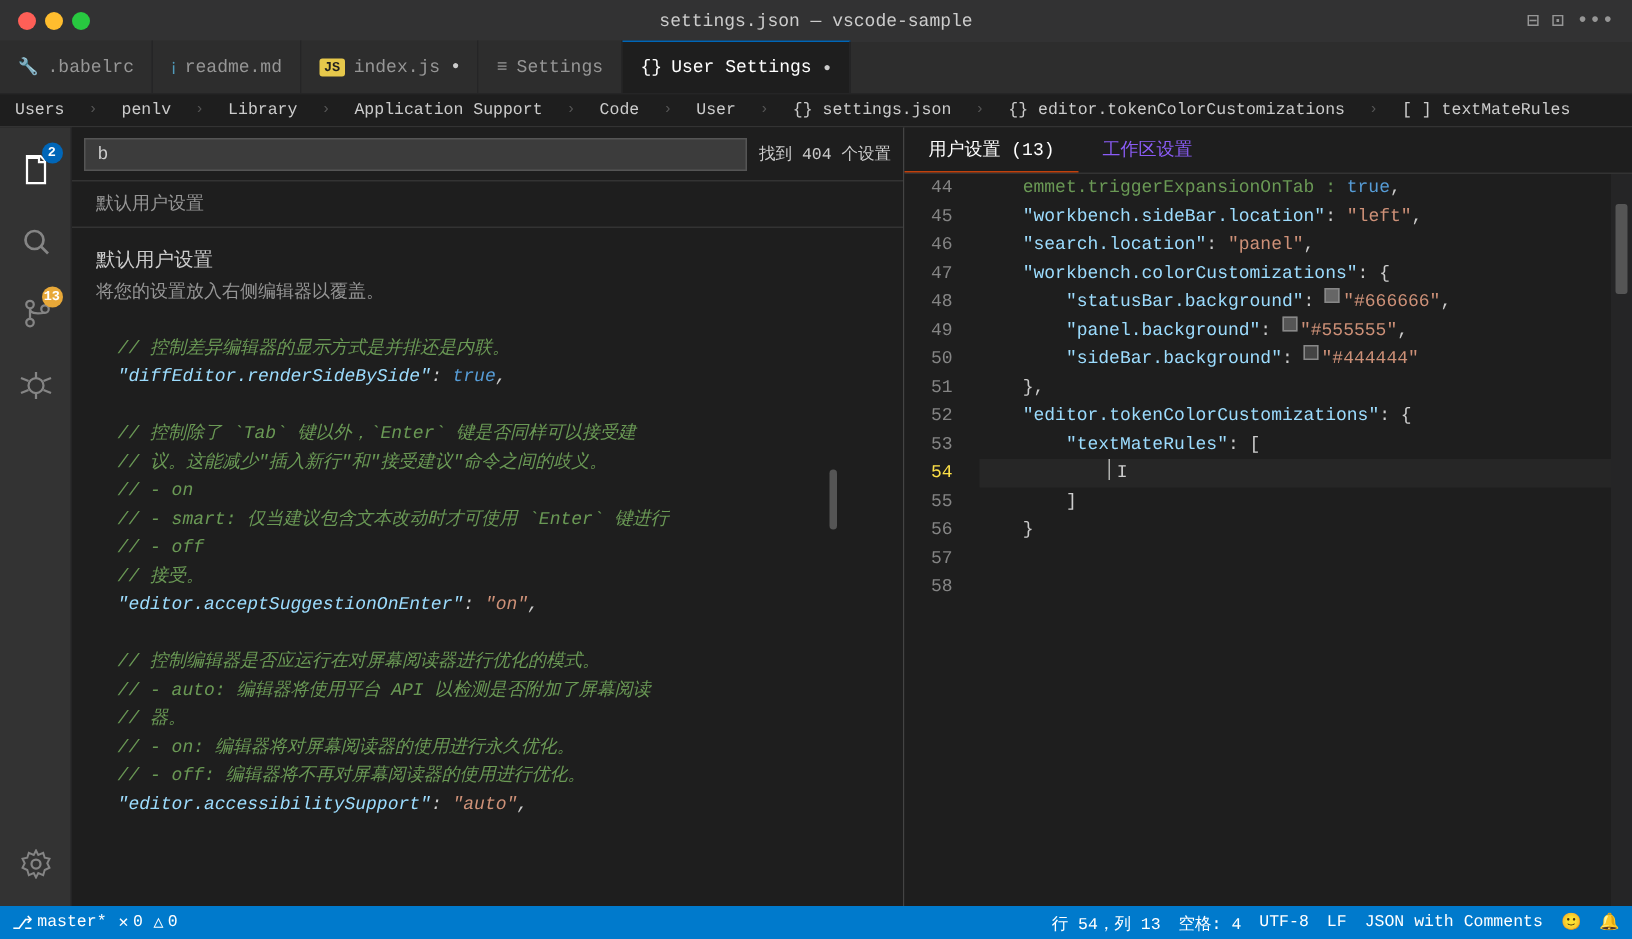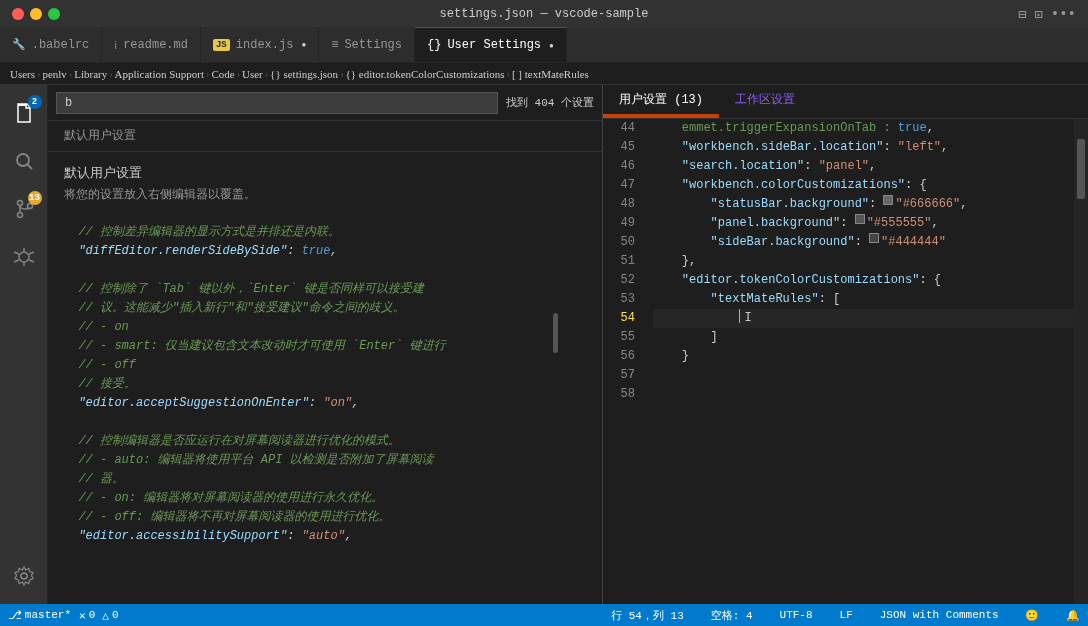--- a/index.html
+++ b/index.html
@@ -76,22 +76,21 @@
     
     .breadcrumb {
       height: 22px;
       background: #1e1e1e;
       display: flex;
       align-items: center;
       padding: 0 10px;
       font-size: 11px;
       color: #969696;
       border-bottom: 1px solid #333;
-      gap: 2px;
-      font-family: Liberation Serif, serif;
+      gap: 16px;
     }
     .breadcrumb-sep { color: #555; font-size: 10px; }
     .breadcrumb-item { color: #cccccc; cursor: pointer; }
 
     
     .main-layout {
       display: flex;
       height: calc(626px - 28px - 35px - 22px - 22px);
     }
 
@@ -248,21 +247,21 @@
       height: 22px;
       background: #007acc;
       display: flex;
       align-items: center;
       padding: 0 8px;
       font-size: 11px;
       color: white;
       gap: 12px;
     }
     .status-left { display: flex; align-items: center; gap: 8px; }
-    .status-right { display: flex; align-items: center; gap: 27px; margin-left: auto; }
+    .status-right { display: flex; align-items: center; gap: 12px; margin-left: auto; }
     .status-item { display: flex; align-items: center; gap: 3px; cursor: pointer; }
 
     
     .line-54 {
       background: rgba(255,255,255,0.05);
     }
 
     .panel-tabs-container {
       display: flex;
       border-bottom: 1px solid #333;
@@ -454,21 +453,21 @@
         </div>
       </div>
     </div>
 
     <div style="position:absolute;left:553px;top:50%;width:5px;height:40px;background:#555;border-radius:3px;"></div>
   </div>
 
   <div class="right-panel">
 
     <div class="panel-tabs-container" style="border-bottom:1px solid #333;">
-      <div class="panel-tab active" style="color:#ffffff;padding:6px 16px;font-size:12px;cursor:pointer;border-bottom:4px solid #c2410c;">用户设置 (13)</div>
+      <div class="panel-tab active" style="color:#ffffff;padding:6px 16px;font-size:12px;cursor:pointer;border-bottom:1px solid #c2410c;">用户设置 (13)</div>
       <div class="panel-tab" style="color:#8b5cf6;padding:6px 16px;font-size:12px;cursor:pointer;">工作区设置</div>
     </div>
 
     <div class="editor-area">
       <div class="line-numbers">
         <div class="line-number">44</div>
         <div class="line-number">45</div>
         <div class="line-number">46</div>
         <div class="line-number">47</div>
         <div class="line-number">48</div>

